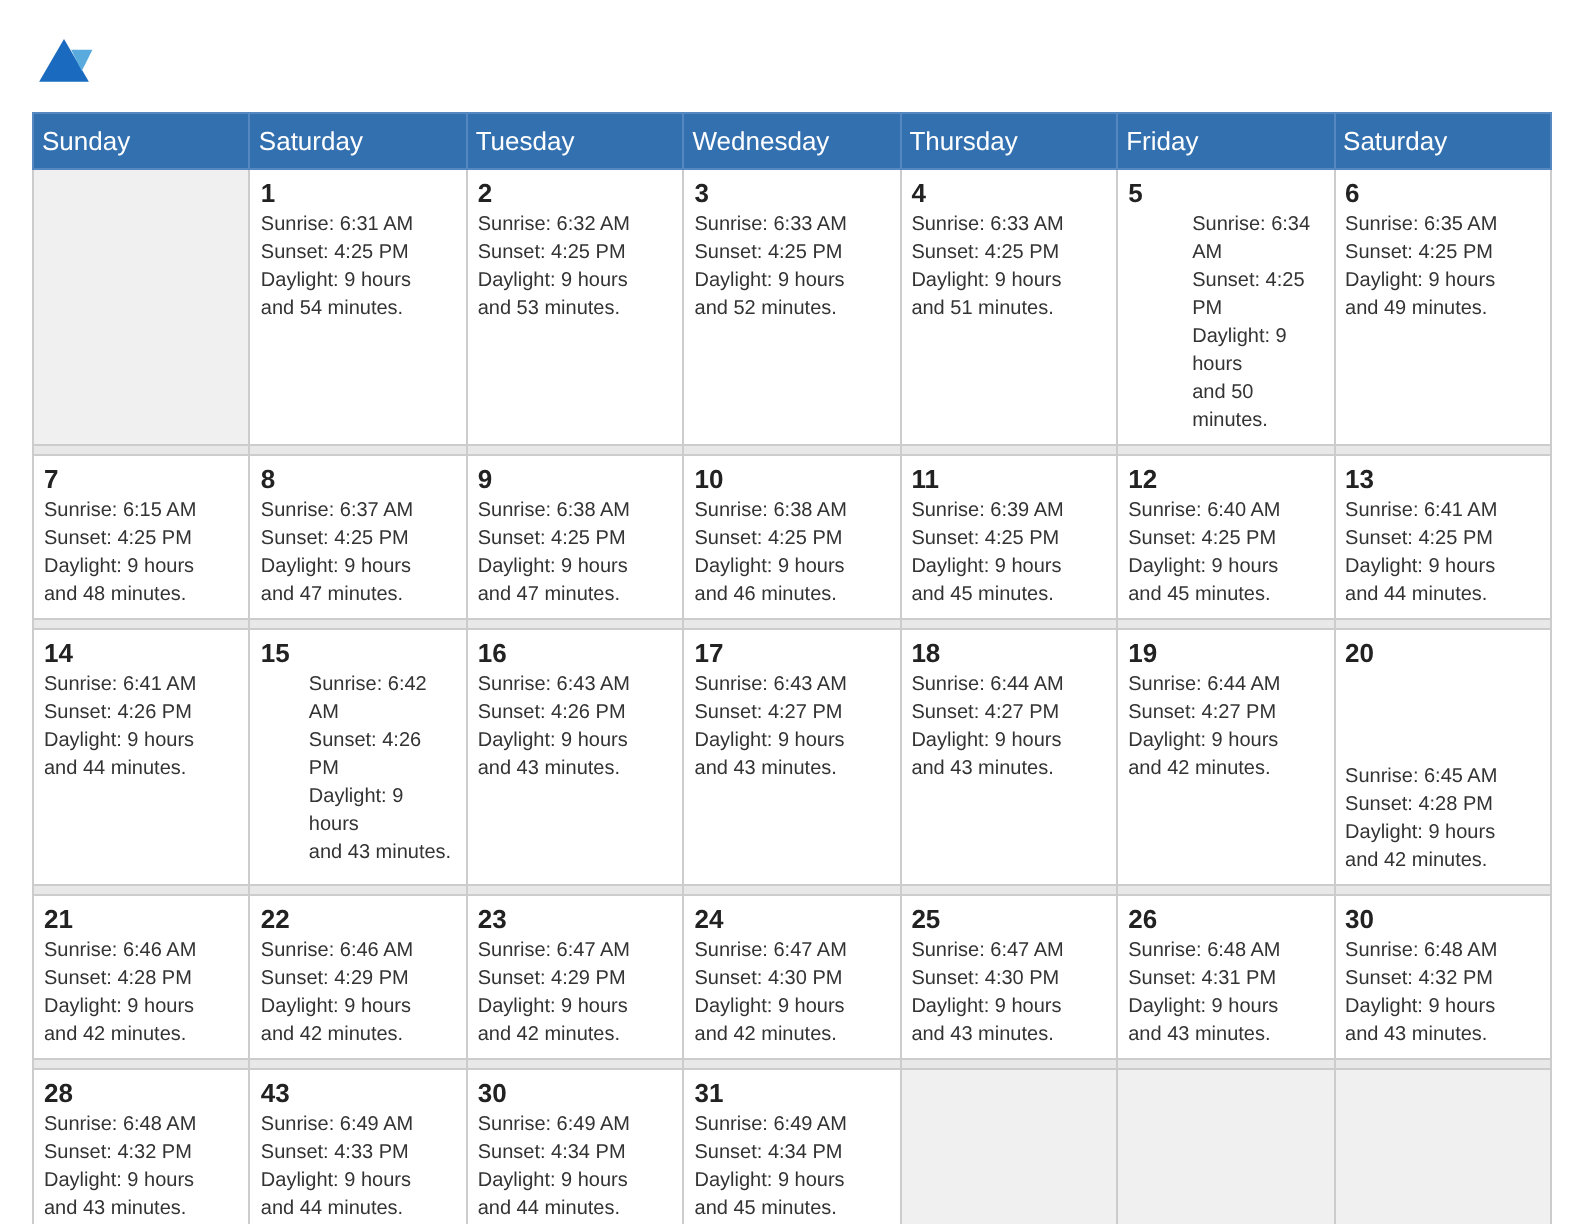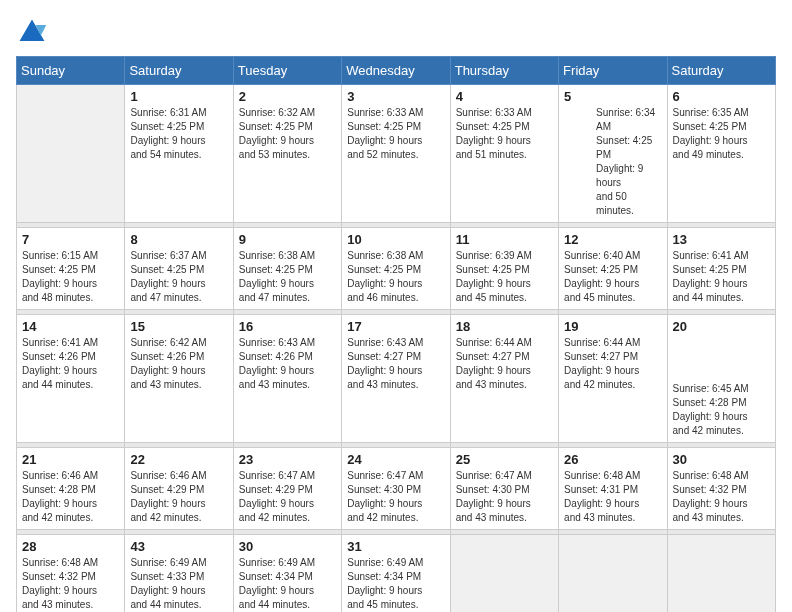--- a/index.html
+++ b/index.html
@@ -234,21 +234,21 @@
       <tr>
         <td>
           <span class="day-num">14</span>
           <div class="day-info" style="white-space: pre-line;">Sunrise: 6:41 AM
 Sunset: 4:26 PM
 Daylight: 9 hours
 and 44 minutes.</div>
         </td>
         <td>
           <span class="day-num">15</span>
-          <div class="day-info" style="white-space: pre-line;">Sunrise: 6:42 AM
+          <div class="day-info" style="white-space: pre-line; margin-left: 24px;">Sunrise: 6:42 AM
 Sunset: 4:26 PM
 Daylight: 9 hours
 and 43 minutes.</div>
         </td>
         <td>
           <span class="day-num">16</span>
           <div class="day-info" style="white-space: pre-line;">Sunrise: 6:43 AM
 Sunset: 4:26 PM
 Daylight: 9 hours
 and 43 minutes.</div>

